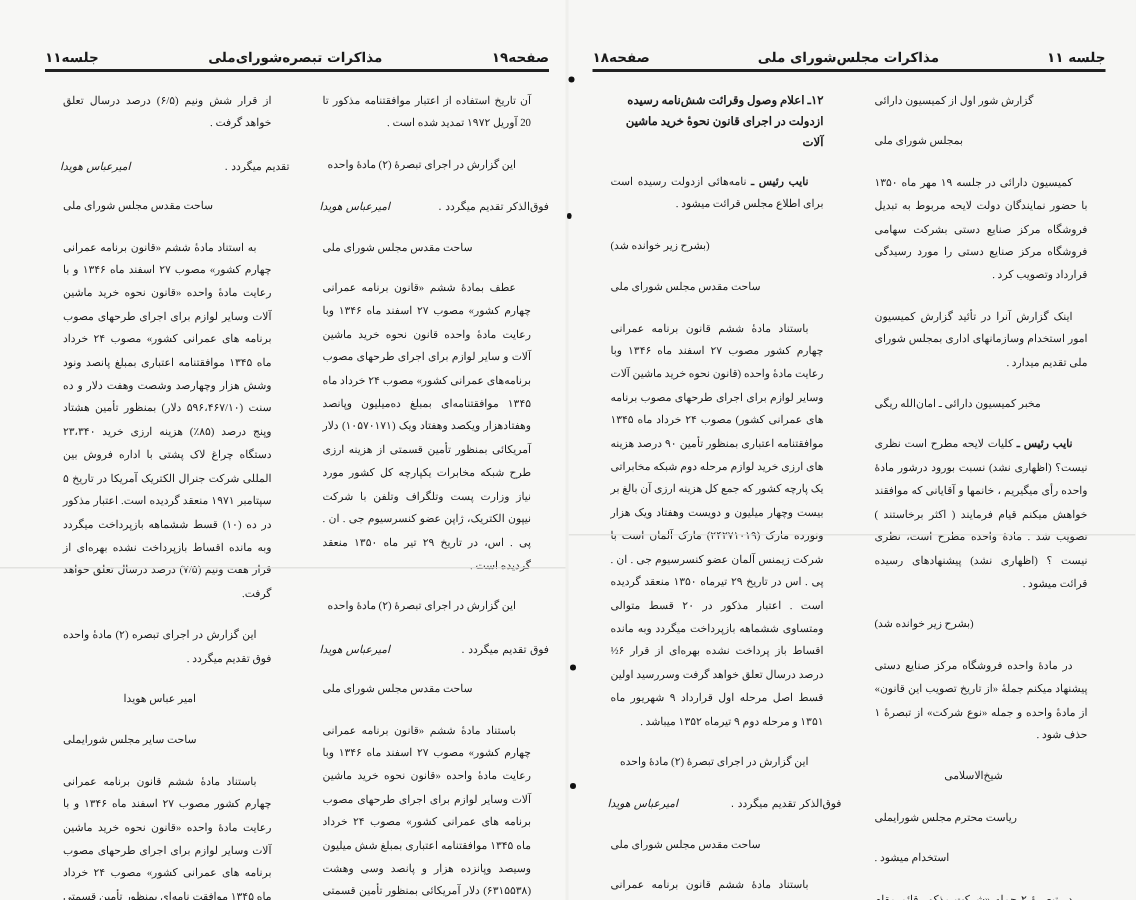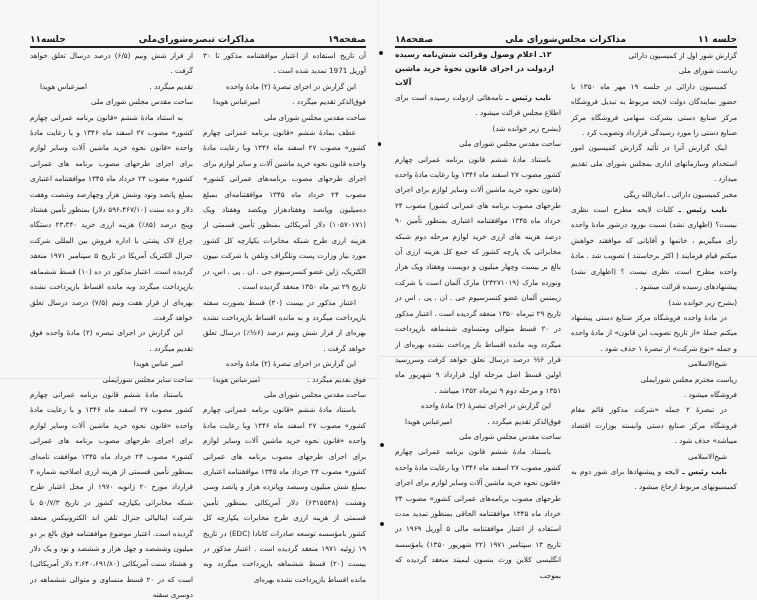--- a/index.html
+++ b/index.html
@@ -27,53 +27,52 @@
   .cols {
     position:absolute; top:48px; left:30px; right:12px; bottom:0;
     display:flex; flex-direction:row-reverse; gap:10px;
   }
   .page.right .cols { left:16px; right:20px; }
   .col {
     flex:1; direction:rtl; text-align:justify;
     font-size:7.2px; line-height:15.4px;
     overflow:hidden;
   }
-  .col p { margin:0; }
-  .col .center { text-align:right; }
-  .col .title-bold { font-weight:bold; font-size:7.8px; line-height:14px; text-align:left; }
+  .col p { margin:12px;font-family:Liberation Serif, serif; }
+  .col .center { text-align:left; }
+  .col .title-bold { font-weight:bold; font-size:7.8px; line-height:14px; text-align:right; }
   .col .sig {
     display:flex; justify-content:space-between; direction:rtl;
   }
-  .col .sig span:last-child { padding-left:10px; }
+  .col .sig span:last-child { padding-left:10px;font-style:italic; }
   .col .indent { text-indent:10px; }
-  .col .name { text-align:right; padding-right:10px; }
+  .col .name { text-align:center; padding-right:10px; }
   .col b { font-weight:bold; }
   .dot { position:absolute; width:4px; height:4px; border-radius:2px; background:#111; }
   .fold { position:absolute; left:0; right:0; height:1px; background:#e2e2df; }
 </style>
 </head>
 <body>
 
 <div class="page left">
   <div class="header">
     <span>صفحه۱۹</span>
     <span>مذاکرات تبصره‌شورای‌ملی</span>
     <span>جلسه۱۱</span>
   </div>
   <div class="cols">
     <div class="col">
-        <p>آن تاریخ استفاده از اعتبار موافقتنامه مذکور تا ۳۰ آوریل 1971 تمدید شده است .</p>
+        <p>آن تاریخ استفاده از اعتبار موافقتنامه مذکور تا 20 آوریل ۱۹۷۲ تمدید شده است .</p>
         <p class="indent">این گزارش در اجرای تبصرهٔ (۲) مادهٔ واحده</p>
         <div class="sig">
           <span>فوق‌الذکر تقدیم میگردد .</span>
           <span>امیرعباس هویدا</span>
         </div>
         <p class="center">ساحت مقدس مجلس شورای ملی</p>
         <p class="indent">عطف بمادهٔ ششم «قانون برنامه عمرانی چهارم کشور» مصوب ۲۷ اسفند ماه ۱۳۴۶ وبا رعایت مادهٔ واحده قانون نحوه خرید ماشین آلات و سایر لوازم برای اجرای طرحهای مصوب برنامه‌های عمرانی کشور» مصوب ۲۴ خرداد ماه ۱۳۴۵ موافقتنامه‌ای بمبلغ ده‌میلیون وپانصد وهفتادهزار ویکصد وهفتاد ویک (۱۰۵۷۰۱۷۱) دلار آمریکائی بمنظور تأمین قسمتی از هزینه ارزی طرح شبکه مخابرات یکپارچه کل کشور مورد نیاز وزارت پست وتلگراف وتلفن با شرکت نیپون الکتریک، ژاپن عضو کنسرسیوم جی . ان . پی . اس، در تاریخ ۲۹ تیر ماه ۱۳۵۰ منعقد گردیده است .</p>
-        <p class="indent">اعتبار مذکور در بیست (۲۰) قسط بصورت سفته بازپرداخت میگردد و به مانده اقساط بازپرداخت نشده بهره‌ای از قرار شش ونیم درصد (۶½٪) درسال تعلق خواهد گرفت .</p>
         <p class="indent">این گزارش در اجرای تبصرهٔ (۲) مادهٔ واحده</p>
         <div class="sig">
           <span>فوق تقدیم میگردد .</span>
           <span>امیرعباس هویدا</span>
         </div>
         <p class="center">ساحت مقدس مجلس شورای ملی</p>
         <p class="indent">باستناد مادهٔ ششم «قانون برنامه عمرانی چهارم کشور» مصوب ۲۷ اسفند ماه ۱۳۴۶ وبا رعایت مادهٔ واحده «قانون نحوه خرید ماشین آلات وسایر لوازم برای اجرای طرحهای مصوب برنامه های عمرانی کشور» مصوب ۲۴ خرداد ماه ۱۳۴۵ موافقتنامه اعتباری بمبلغ شش میلیون وسیصد وپانزده هزار و پانصد وسی وهشت (۶۳۱۵۵۳۸) دلار آمریکائی بمنظور تأمین قسمتی از هزینه ارزی طرح مخابرات یکپارچه کل کشور بامؤسسه توسعه صادرات کانادا (EDC) در تاریخ ۱۹ ژوئیه ۱۹۷۱ منعقد گردیده است . اعتبار مذکور در بیست (۲۰) قسط ششماهه بازپرداخت میگردد وبه مانده اقساط بازپرداخت نشده بهره‌ای</p>
       </div>
     <div class="col">
         <p>از قرار شش ونیم (۶/۵) درصد درسال تعلق خواهد گرفت .</p>
@@ -96,30 +95,30 @@
 
 <div class="page right">
   <div class="header">
     <span>جلسه ۱۱</span>
     <span>مذاکرات مجلس‌شورای ملی</span>
     <span>صفحه۱۸</span>
   </div>
   <div class="cols">
     <div class="col">
         <p class="center">گزارش شور اول از کمیسیون دارائی</p>
-        <p class="center">ریاست شورای ملی</p>
+        <p class="center">بمجلس شورای ملی</p>
         <p class="indent">کمیسیون دارائی در جلسه ۱۹ مهر ماه ۱۳۵۰ با حضور نمایندگان دولت لایحه مربوط به تبدیل فروشگاه مرکز صنایع دستی بشرکت سهامی فروشگاه مرکز صنایع دستی را مورد رسیدگی قرارداد وتصویب کرد .</p>
         <p class="indent">اینک گزارش آنرا در تأئید گزارش کمیسیون امور استخدام وسازمانهای اداری بمجلس شورای ملی تقدیم میدارد .</p>
         <p class="center">مخبر کمیسیون دارائی ـ امان‌الله ریگی</p>
         <p class="indent"><b>نایب رئیس ـ</b><span> کلیات لایحه مطرح است نظری نیست؟ (اظهاری نشد) نسبت بورود درشور مادهٔ واحده رأی میگیریم ، خانمها و آقایانی که موافقند خواهش میکنم قیام فرمایند ( اکثر برخاستند ) تصویب شد . مادهٔ واحده مطرح است، نظری نیست ؟ (اظهاری نشد) پیشنهادهای رسیده قرائت میشود .</span></p>
         <p class="center">(بشرح زیر خوانده شد)</p>
         <p class="indent">در مادهٔ واحده فروشگاه مرکز صنایع دستی پیشنهاد میکنم جملهٔ «از تاریخ تصویب این قانون» از مادهٔ واحده و جمله «نوع شرکت» از تبصرهٔ ۱ حذف شود .</p>
         <p class="name">شیخ‌الاسلامی</p>
         <p class="center">ریاست محترم مجلس شورایملی</p>
-        <p class="center">فروشگاه میشود .</p>
+        <p class="center">استخدام میشود .</p>
         <p class="indent">در تبصرهٔ ۲ جمله «شرکت مذکور قائم مقام فروشگاه مرکز صنایع دستی وابسته بوزارت اقتصاد میباشد» حذف شود .</p>
         <p class="name">شیخ‌الاسلامی</p>
         <p class="indent"><b>نایب رئیس ـ</b><span> لایحه و پیشنهادها برای شور دوم به کمیسیونهای مربوط ارجاع میشود .</span></p>
       </div>
     <div class="col">
         <p class="title-bold">۱۲ـ اعلام وصول وقرائت شش‌نامه رسیده ازدولت در اجرای قانون نحوهٔ خرید ماشین آلات</p>
         <p class="indent"><b>نایب رئیس ـ</b><span> نامه‌هائی ازدولت رسیده است برای اطلاع مجلس قرائت میشود .</span></p>
         <p class="center">(بشرح زیر خوانده شد)</p>
         <p class="center">ساحت مقدس مجلس شورای ملی</p>
         <p class="indent">باستناد مادهٔ ششم قانون برنامه عمرانی چهارم کشور مصوب ۲۷ اسفند ماه ۱۳۴۶ وبا رعایت مادهٔ واحده (قانون نحوه خرید ماشین آلات وسایر لوازم برای اجرای طرحهای مصوب برنامه های عمرانی کشور) مصوب ۲۴ خرداد ماه ۱۳۴۵ موافقتنامه اعتباری بمنظور تأمین ۹۰ درصد هزینه های ارزی خرید لوازم مرحله دوم شبکه مخابراتی یک پارچه کشور که جمع کل هزینه ارزی آن بالغ بر بیست وچهار میلیون و دویست وهفتاد ویک هزار ونوزده مارک (۲۴۲۷۱۰۱۹) مارک آلمان است با شرکت زیمنس آلمان عضو کنسرسیوم جی . ان . پی . اس در تاریخ ۲۹ تیرماه ۱۳۵۰ منعقد گردیده است . اعتبار مذکور در ۲۰ قسط متوالی ومتساوی ششماهه بازپرداخت میگردد وبه مانده اقساط باز پرداخت نشده بهره‌ای از قرار ۶½ درصد درسال تعلق خواهد گرفت وسررسید اولین قسط اصل مرحله اول قرارداد ۹ شهریور ماه ۱۳۵۱ و مرحله دوم ۹ تیرماه ۱۳۵۲ میباشد .</p>

